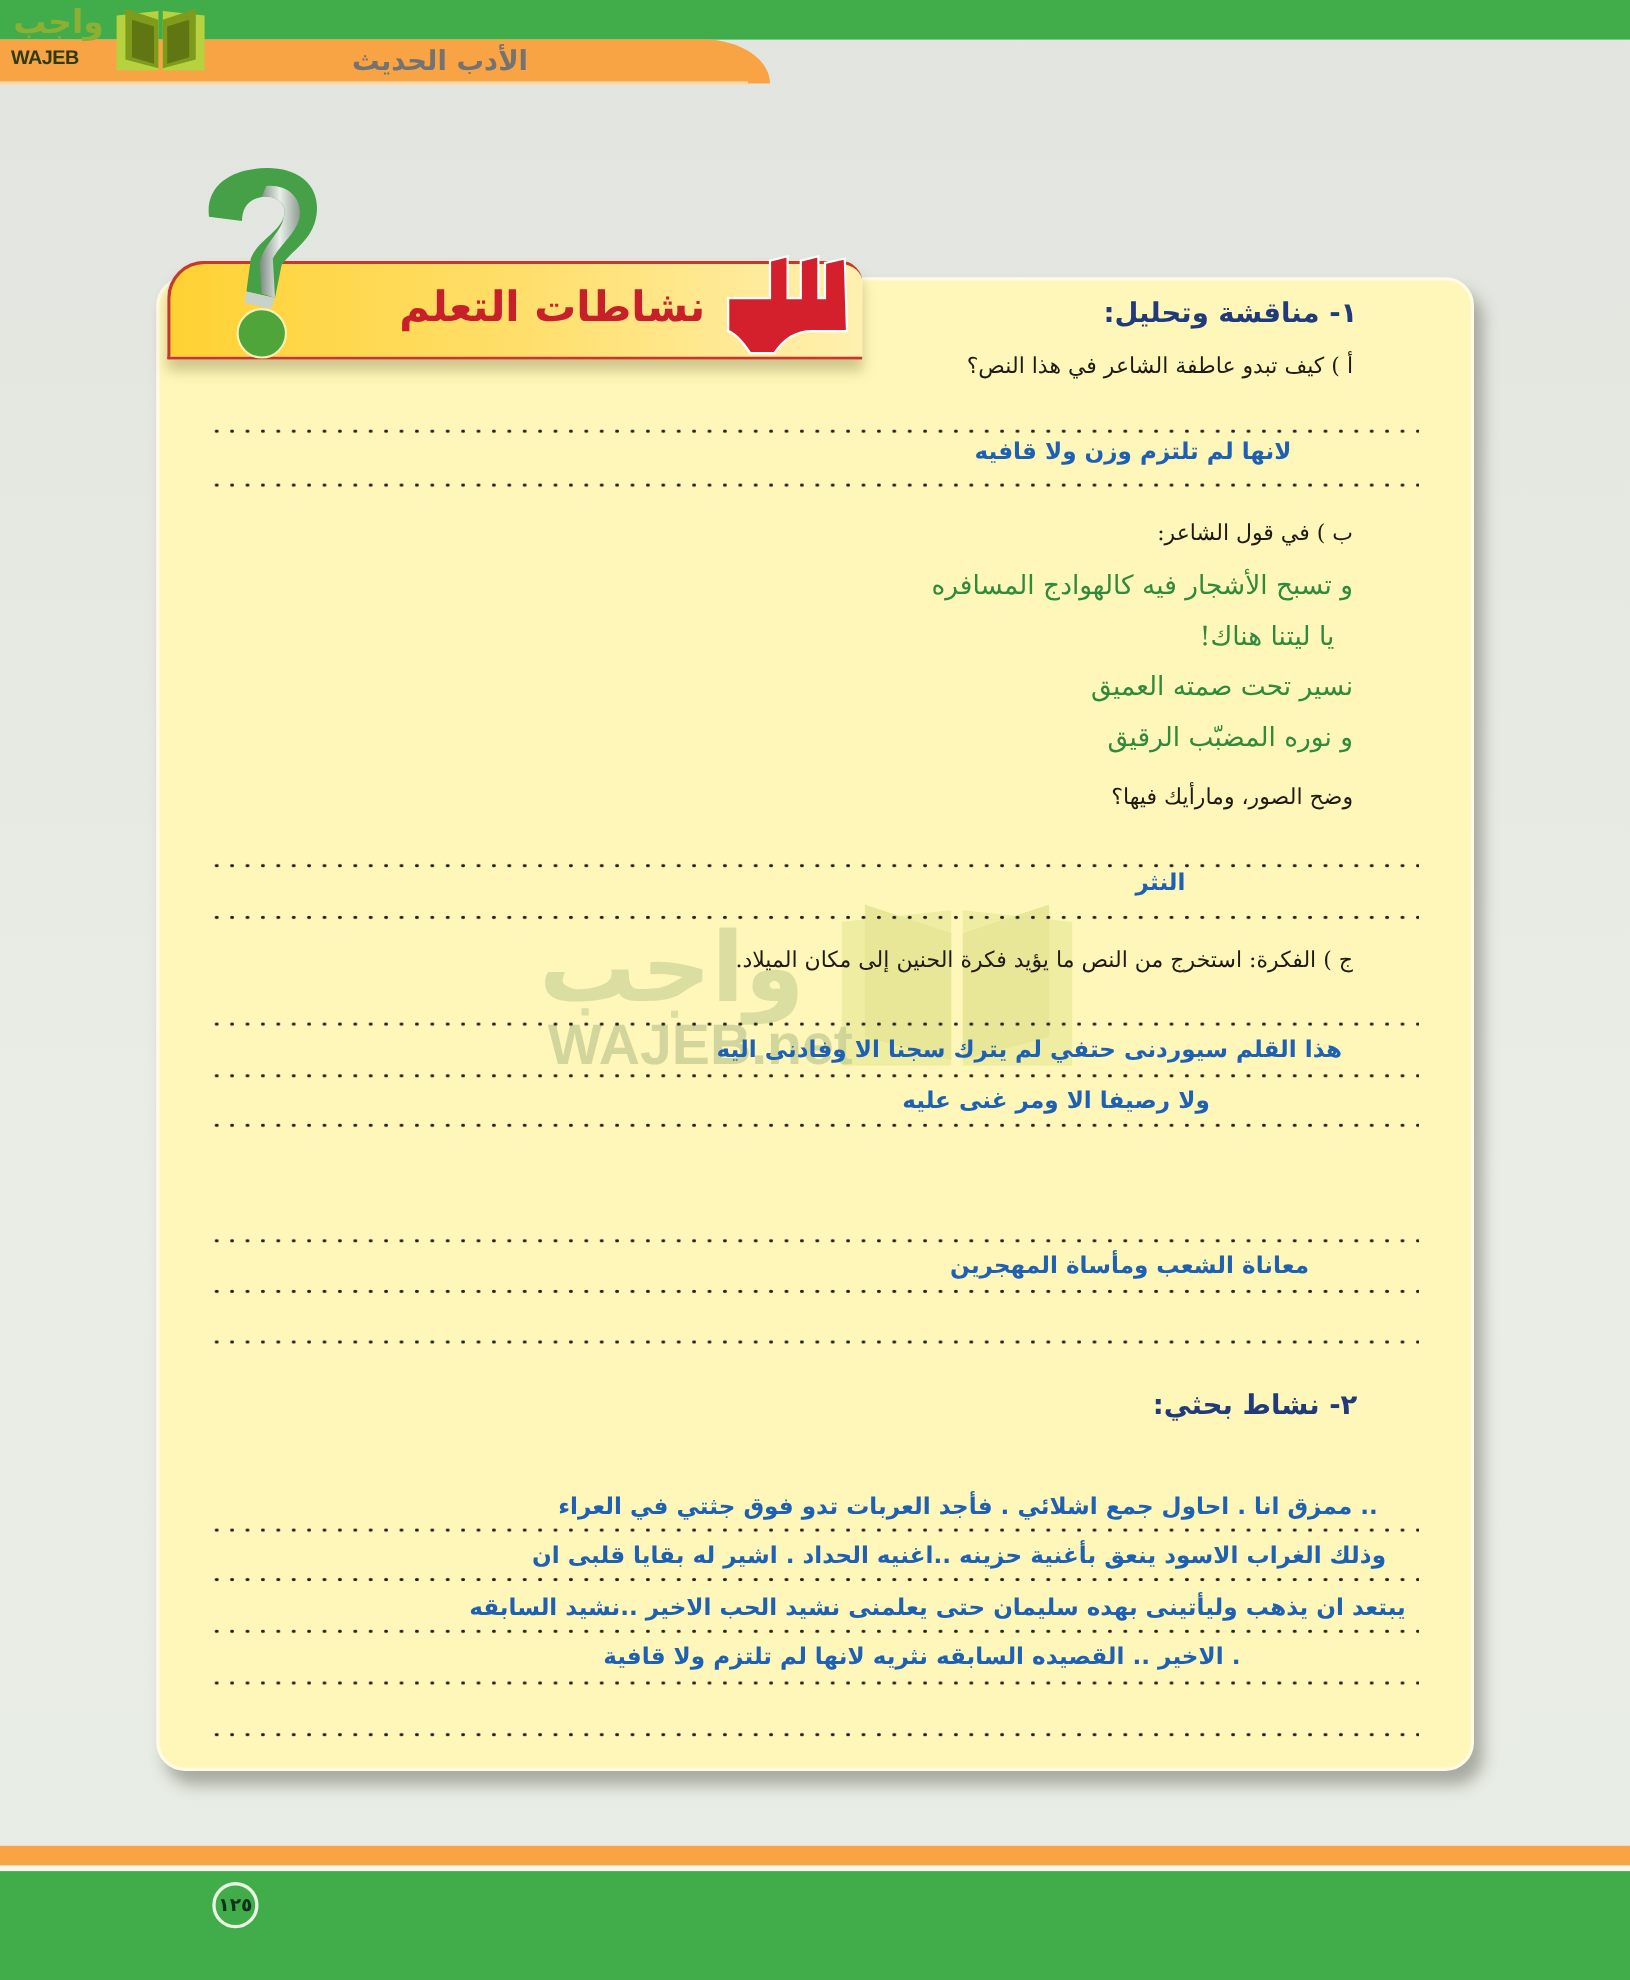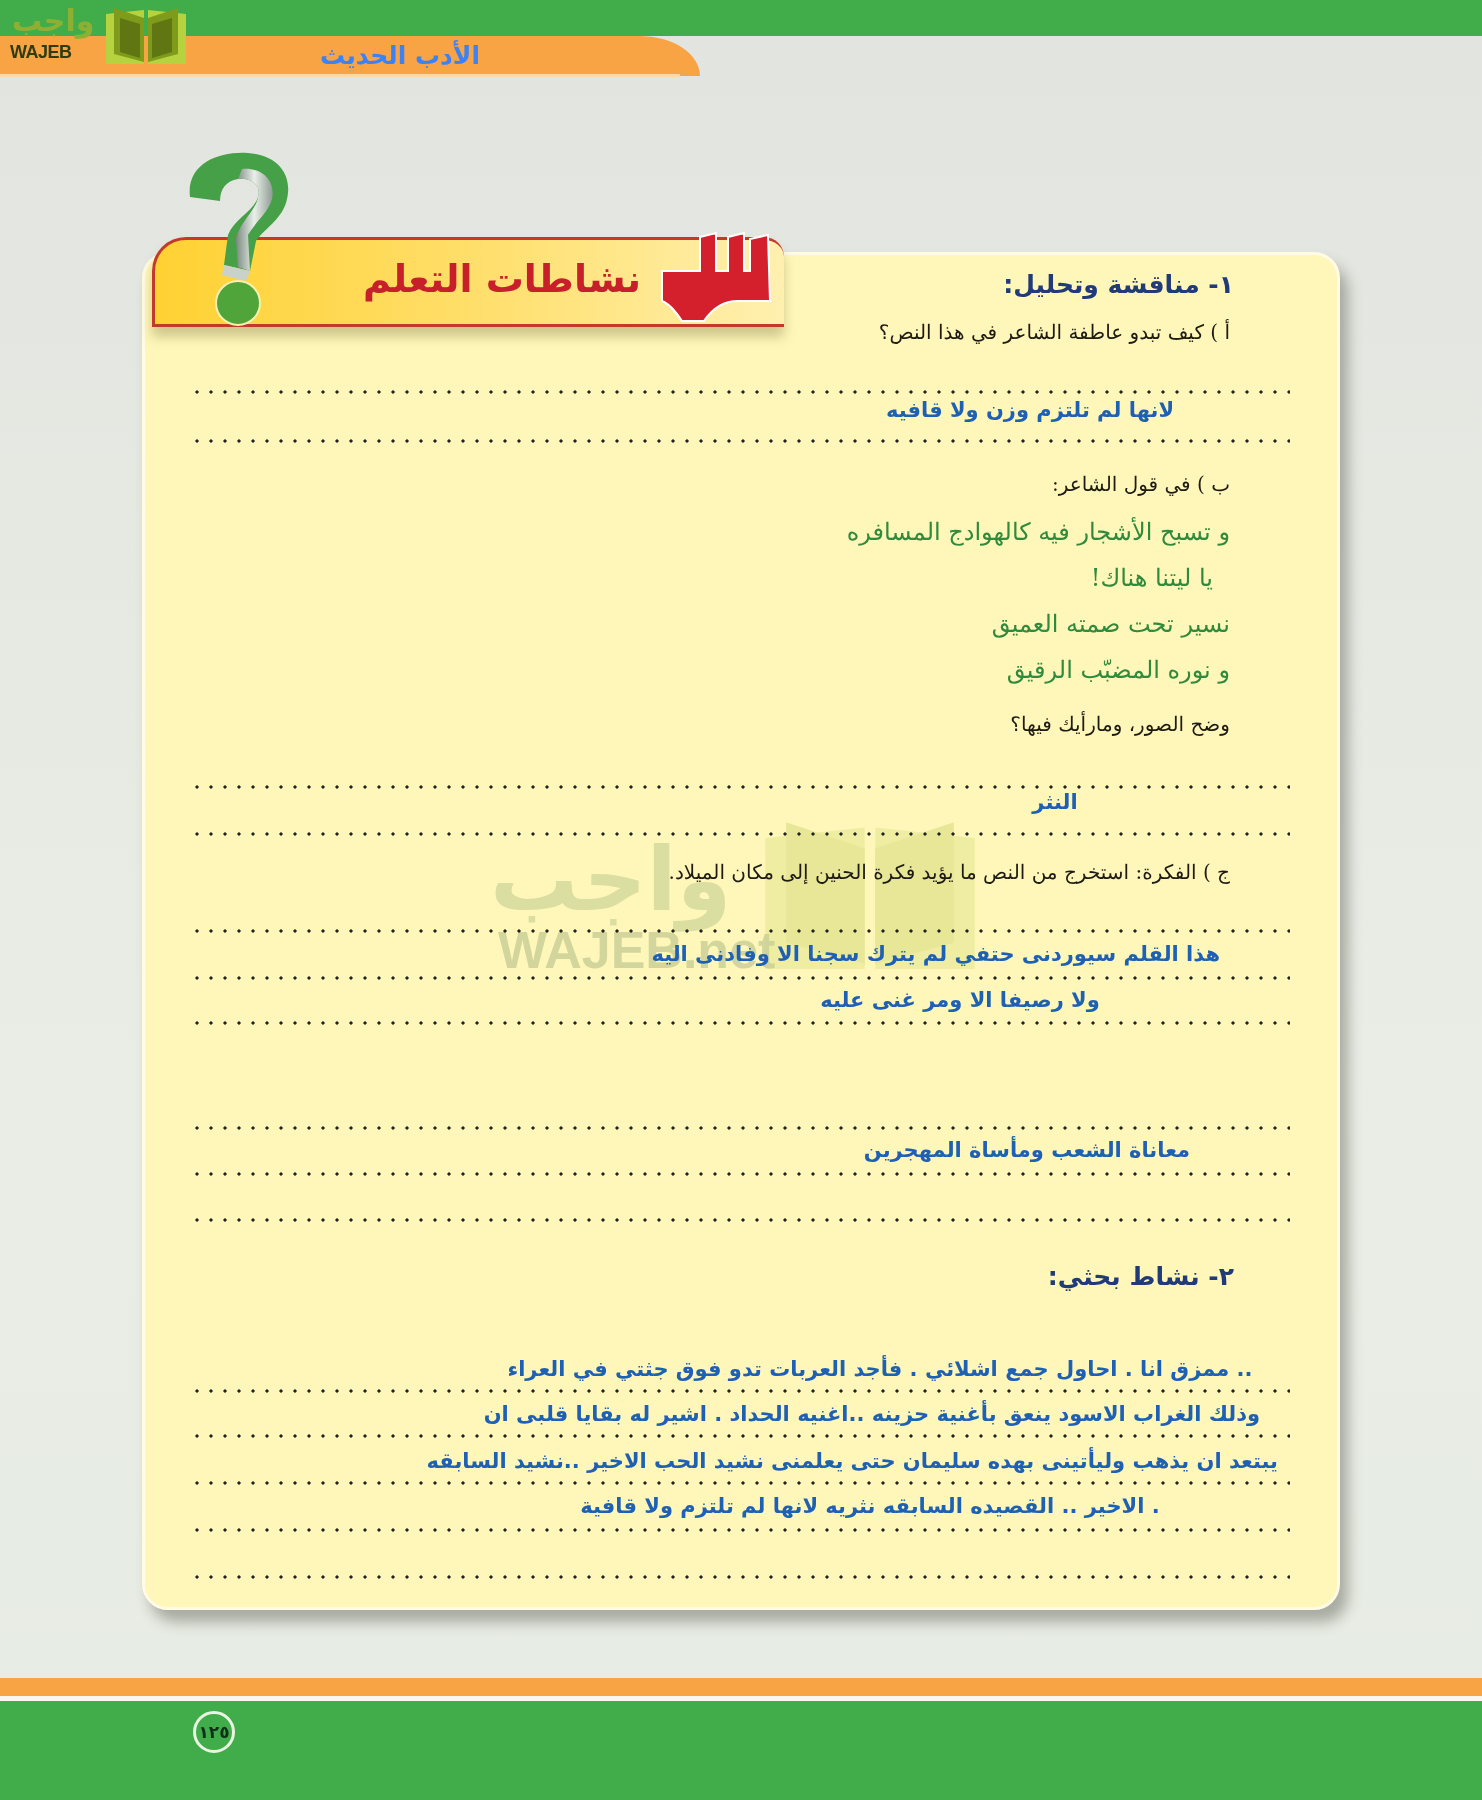--- a/index.html
+++ b/index.html
@@ -19,21 +19,21 @@
       background: #f9a444;
       border-top-right-radius: 60px 40px;
     }
     .top-orange-line {
       position: absolute; left: 0; top: 74px; width: 680px; height: 3px;
       background: #fcd8a6;
     }
     .header-title {
       position: absolute; left: 300px; top: 36px; width: 200px; height: 40px;
       line-height: 40px; text-align: center; direction: rtl;
-      color: #3b82f6; font-family: "DejaVu Sans", sans-serif;
+      color: #737373; font-family: "DejaVu Sans", sans-serif;
       font-size: 25px; font-weight: bold;
     }
     .logo-text-ar {
       position: absolute; left: 12px; top: 2px; width: 90px;
       direction: rtl; text-align: left;
       color: #8db034; font-family: "DejaVu Sans", sans-serif;
       font-size: 30px; font-weight: bold; line-height: 38px;
     }
     .logo-text-en {
       position: absolute; left: 10px; top: 42px;
@@ -224,21 +224,21 @@
   <div class="dots" style="top:1217px;"></div>
 
   <div class="line heading" style="right:218px; top:1262px;">٢- نشاط بحثي:</div>
 
   <div class="line answer" style="left:500px; width:760px; top:1357px;">.. ممزق انا .  احاول جمع اشلائي .  فأجد العربات تدو فوق جثتي في العراء</div>
   <div class="dots" style="top:1388px;"></div>
   <div class="line answer" style="left:500px; width:760px; top:1402px;">وذلك الغراب الاسود ينعق بأغنية حزينه ..اغنيه الحداد . اشير له بقايا قلبى ان</div>
   <div class="dots" style="top:1433px;"></div>
   <div class="line answer" style="left:478px; width:800px; top:1449px;">يبتعد ان يذهب وليأتينى بهده سليمان حتى يعلمنى نشيد الحب الاخير ..نشيد السابقه</div>
   <div class="dots" style="top:1480px;"></div>
-  <div class="line answer" style="left:580px; width:580px; top:1494px;text-align:center;">. الاخير .. القصيده السابقه نثريه لانها لم تلتزم ولا قافية</div>
+  <div class="line answer" style="left:548px; width:580px; top:1494px;text-align:center;">. الاخير .. القصيده السابقه نثريه لانها لم تلتزم ولا قافية</div>
   <div class="dots" style="top:1527px;"></div>
   <div class="dots" style="top:1574px;"></div>
 </div>
 
 <div class="footer-orange"></div>
 <div class="footer-white"></div>
 <div class="footer-green"></div>
 <div class="page-num">١٢٥</div>
 
 </body></html>

